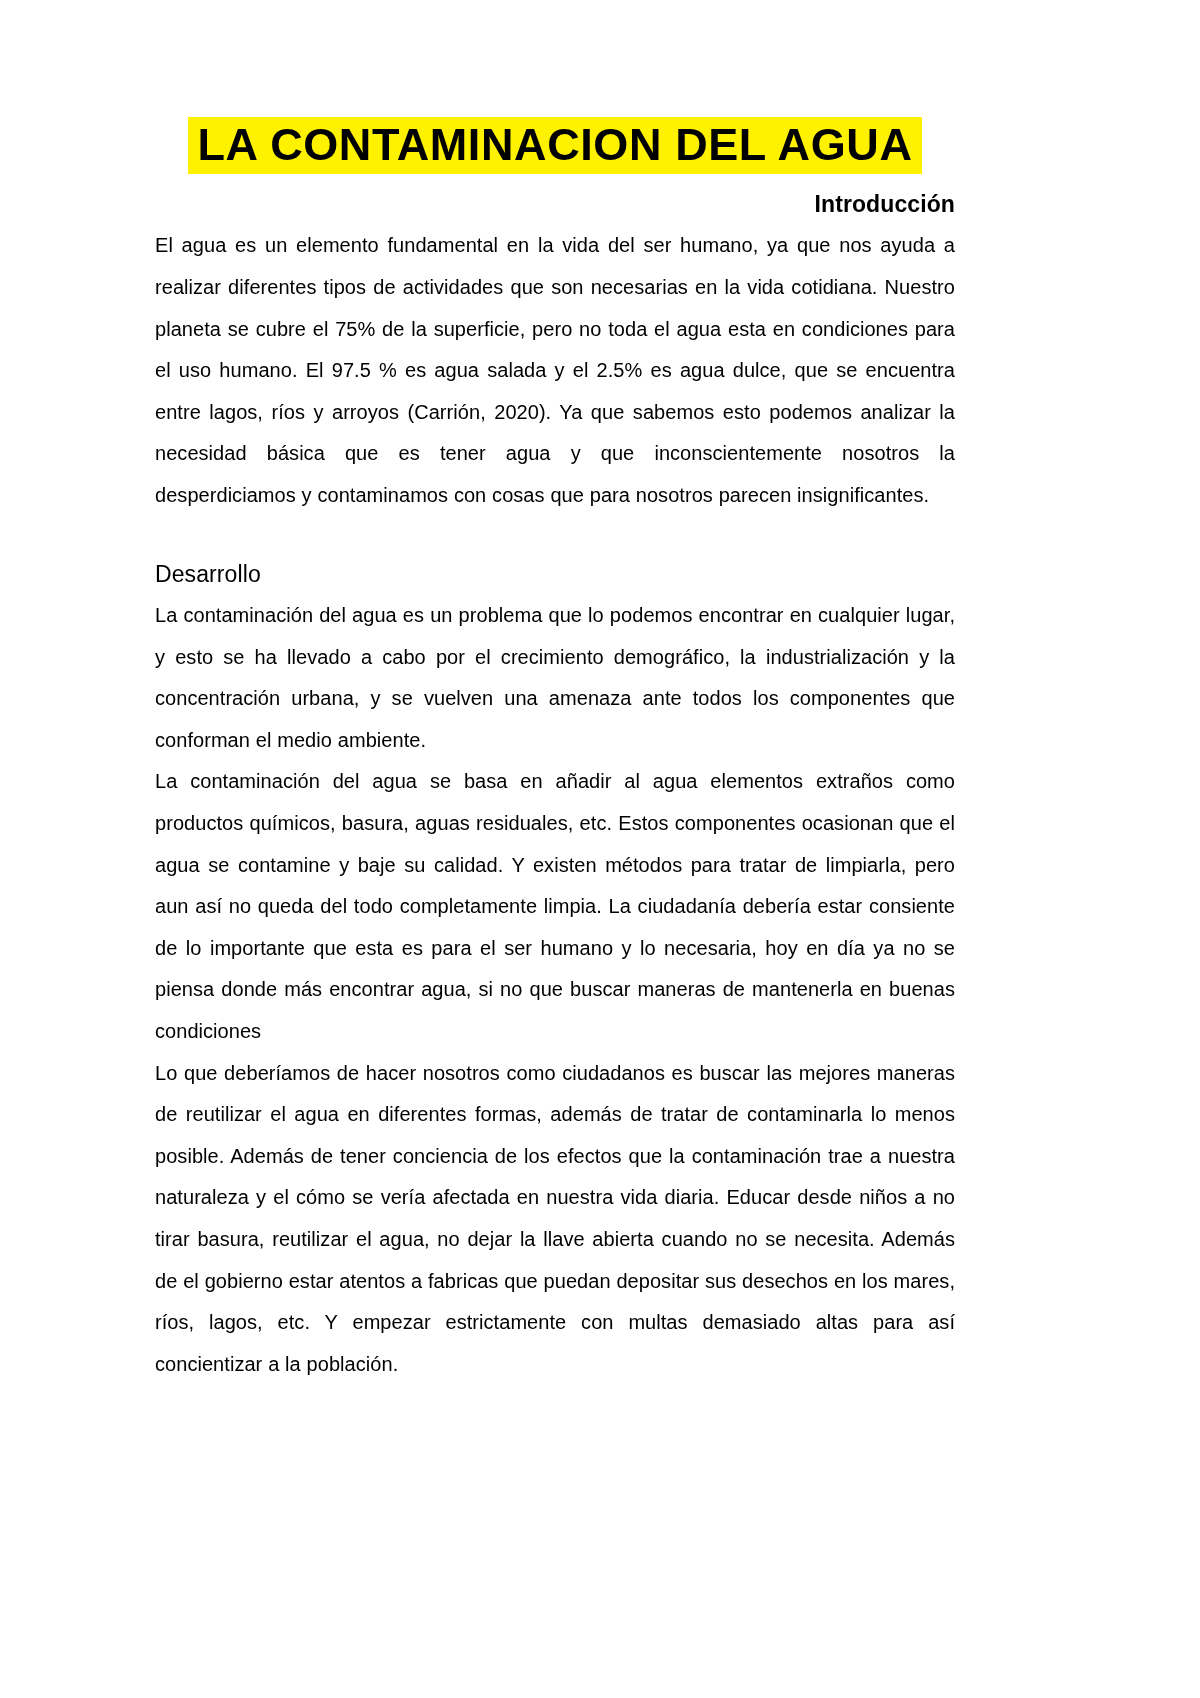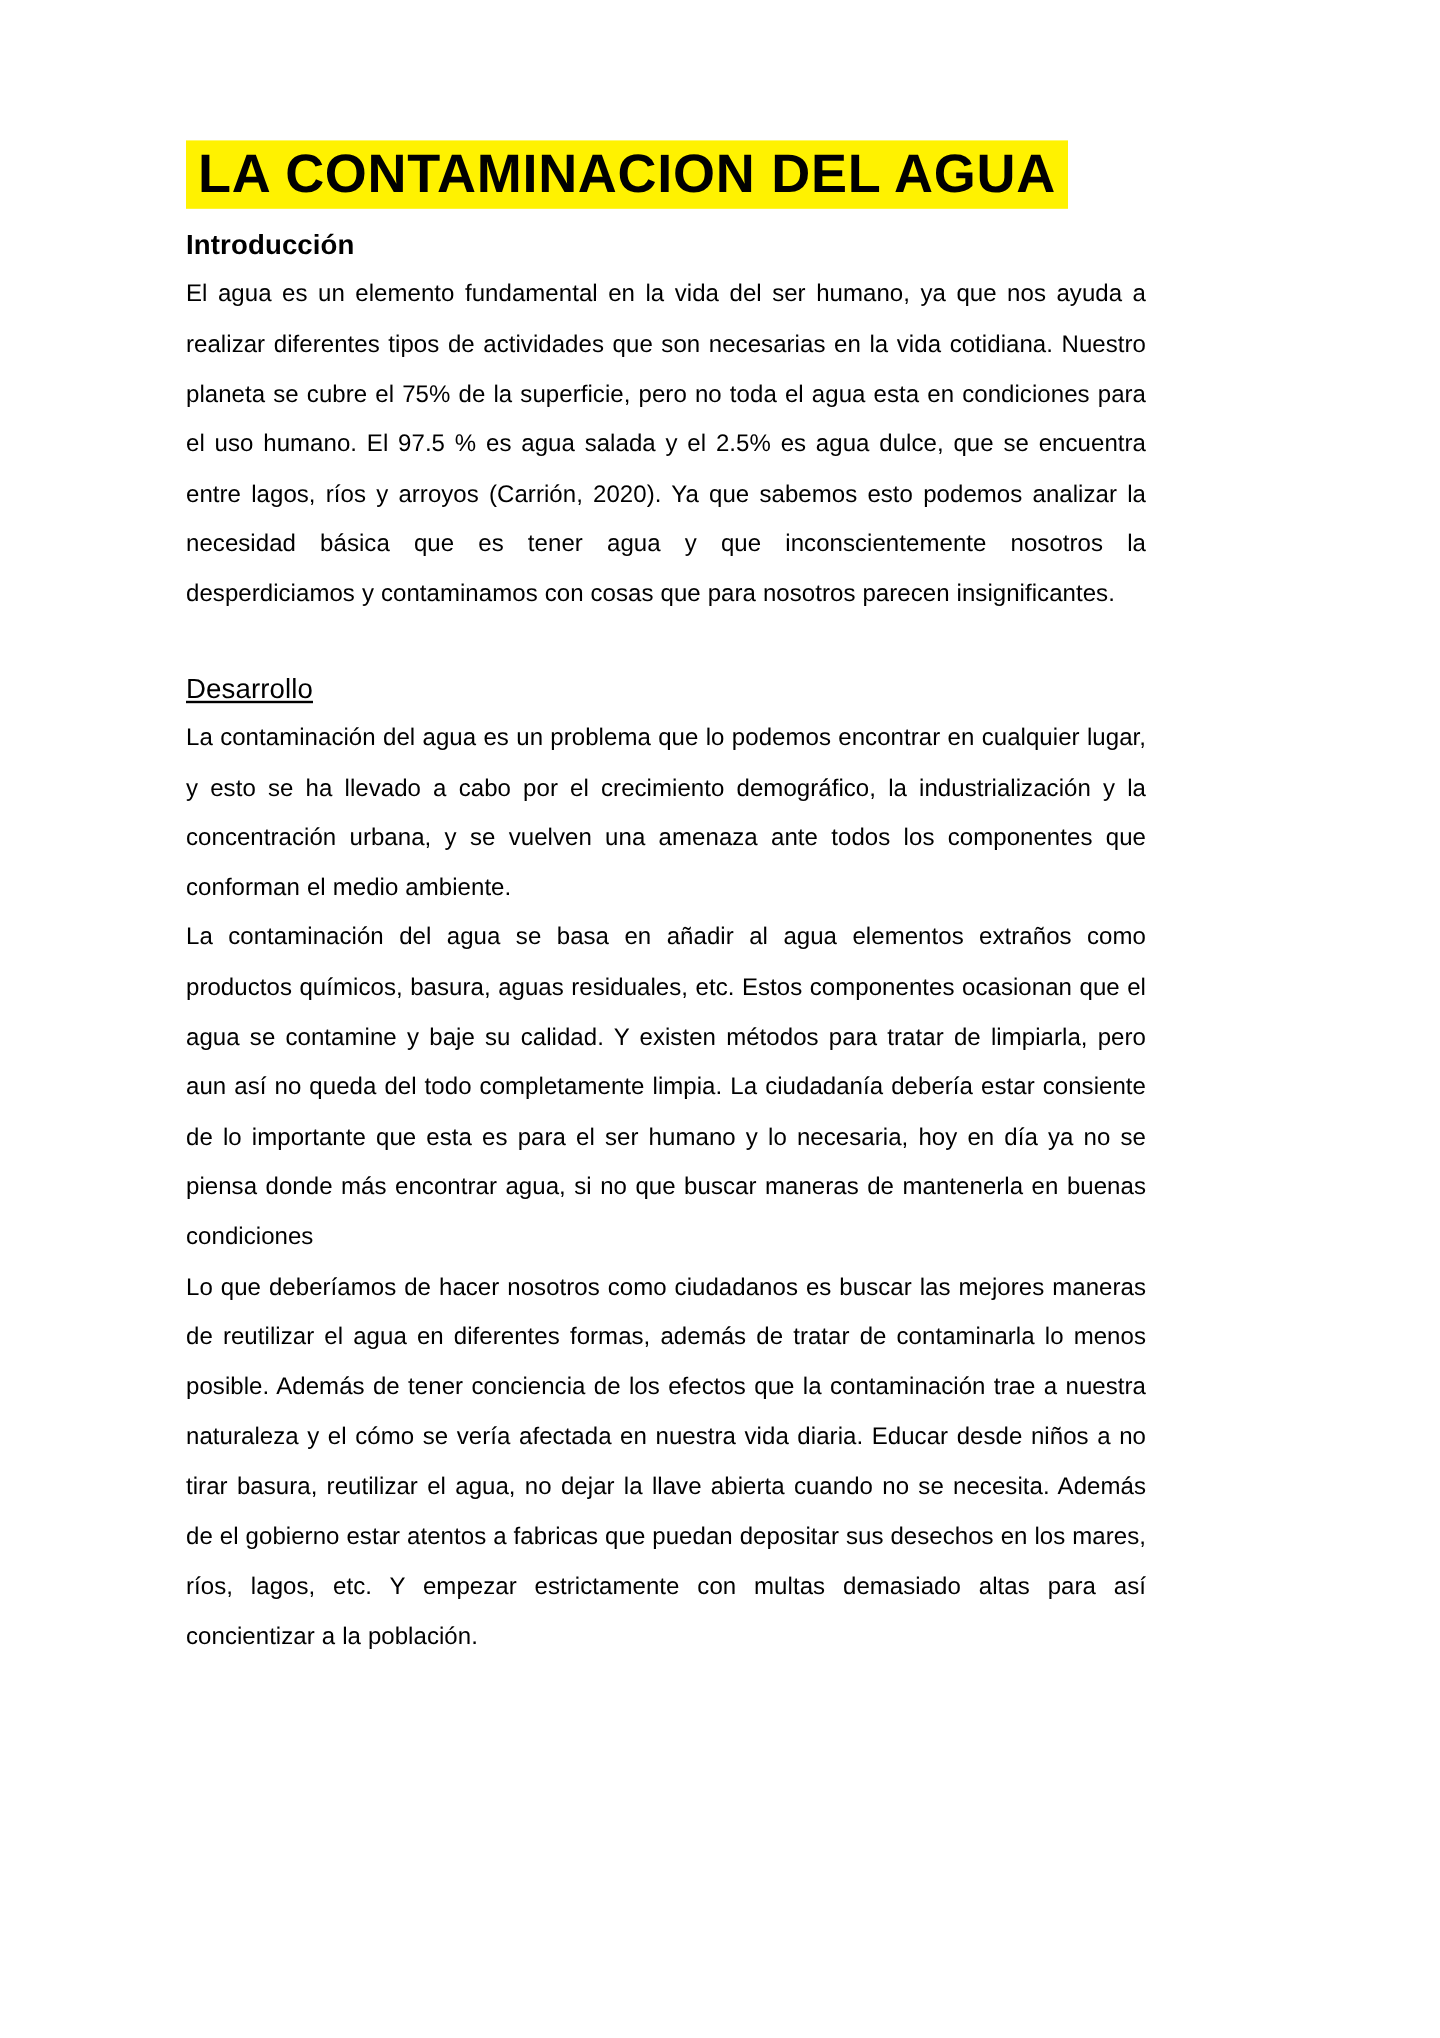--- a/index.html
+++ b/index.html
@@ -28,49 +28,49 @@
 
   
   .doc-title {
     font-family: "Liberation Sans Narrow", "Liberation Sans", sans-serif;
     font-weight: bold;
     font-size: 45px;
     line-height: 1.22;
     letter-spacing: 0.6px;
     color: #000000;
     margin: 0 0 14px 0;
-    text-align: left;
+    text-align: center;
     white-space: nowrap;
   }
 
   .hl {
     background: #FFF200;
     padding: 2px 10px 4px 10px;
     box-decoration-break: clone;
     -webkit-box-decoration-break: clone;
   }
 
   
   .h-bold {
     font-family: "Liberation Sans Narrow", "Liberation Sans", sans-serif;
     font-weight: bold;
     font-size: 23px;
     line-height: 1.5;
     margin: 0 0 4px 0;
     letter-spacing: 0.1px;
+    text-align: right;
   }
 
   .h-regular {
     font-family: "Liberation Sans Narrow", "Liberation Sans", sans-serif;
     font-weight: normal;
     font-size: 23px;
     line-height: 1.5;
     margin: 0 0 4px 0;
     letter-spacing: 0.1px;
-    text-decoration: underline;
   }
 
   
   .body-par {
     font-family: "Liberation Sans Narrow", "Liberation Sans", sans-serif;
     font-weight: normal;
     font-size: 20px;
     line-height: 2.08;
     text-align: justify;
     text-justify: inter-word;

